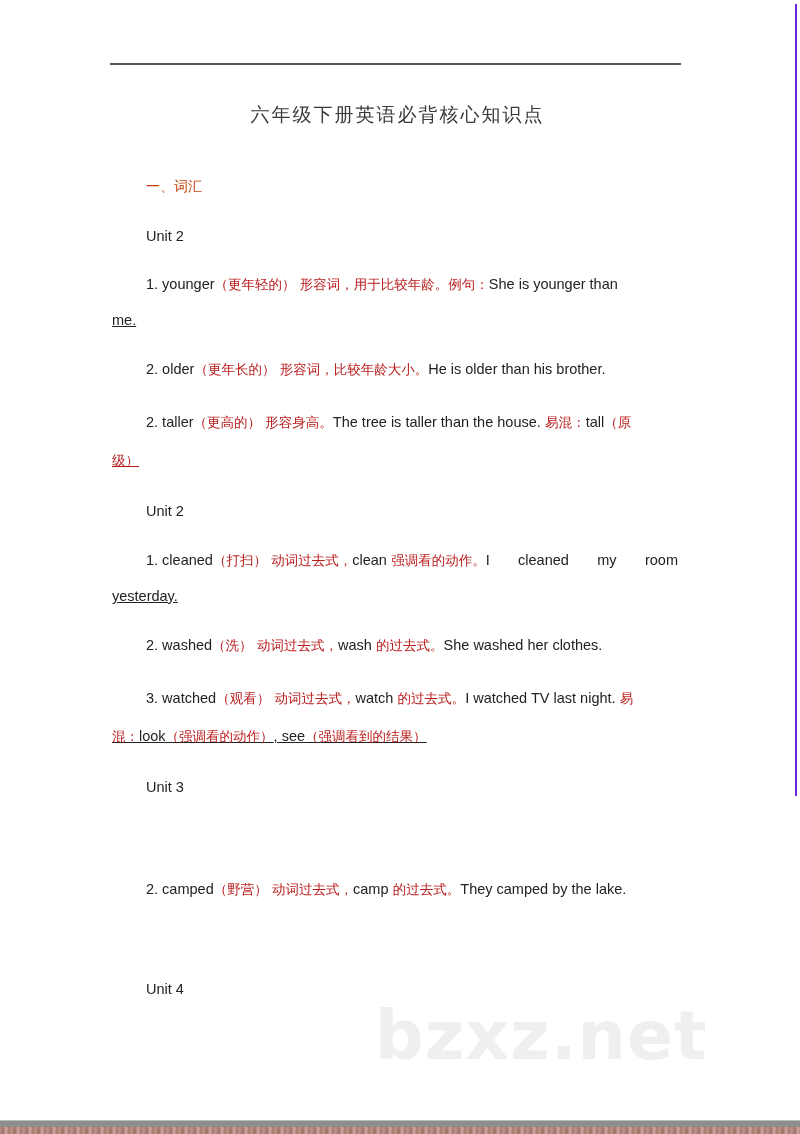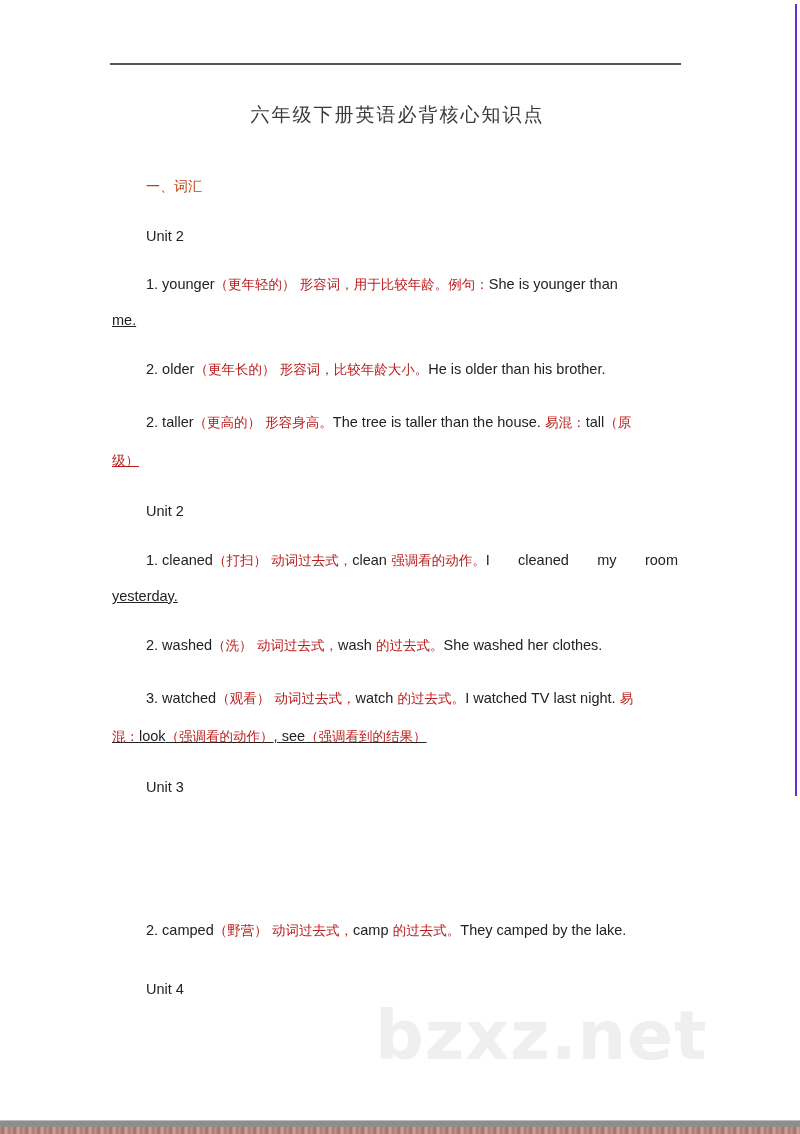--- a/index.html
+++ b/index.html
@@ -138,21 +138,21 @@
   <div class="line indent" style="top:684px;">
     <span>3. watched</span><span class="zh">（观看）  动词过去式，</span><span>watch</span><span class="zh"> 的过去式。</span><span>I watched TV last night.</span><span class="zh">  易</span>
   </div>
   <div class="line flush" style="top:722px;">
     <span class="zh">混：</span><span>look</span><span class="zh">（强调看的动作）</span><span>, see</span><span class="zh">（强调看到的结果）</span>
   </div>
 
   <div class="line indent" style="top:773px;">Unit 3</div>
 
 
-  <div class="line indent" style="top:875px;margin-top:41px;">
+  <div class="line indent" style="top:875px;">
     <span>2. camped</span><span class="zh">（野营）  动词过去式，</span><span>camp</span><span class="zh"> 的过去式。</span><span>They camped by the lake.</span>
   </div>
 
 
   <div class="line indent" style="top:975px;">Unit 4</div>
 
   <div class="watermark">bzxz.net</div>
 </div>
 
 <div class="bottom-bar"></div>

